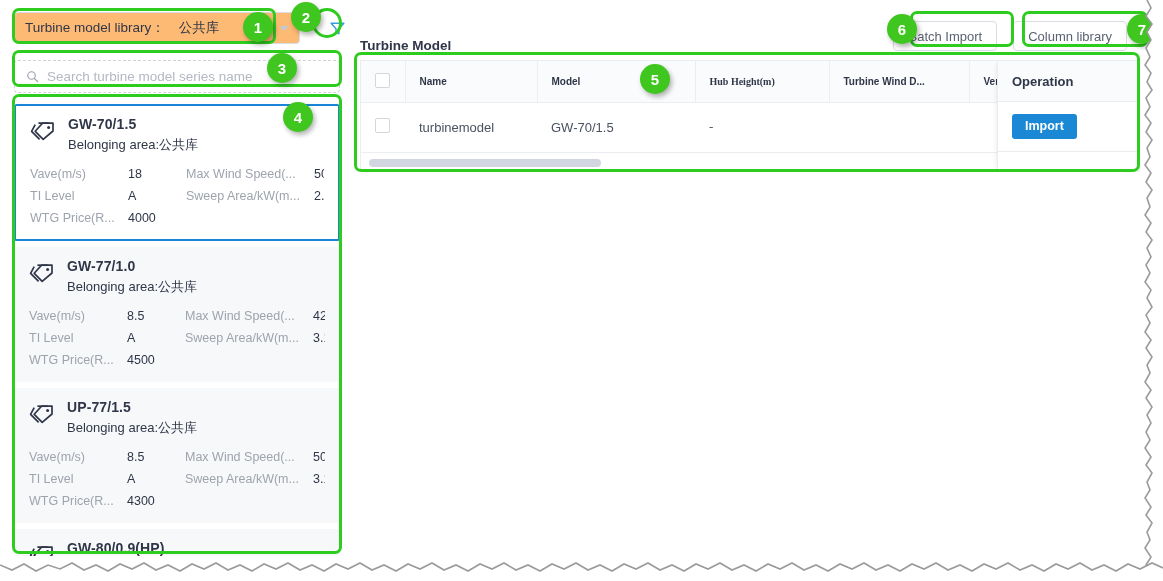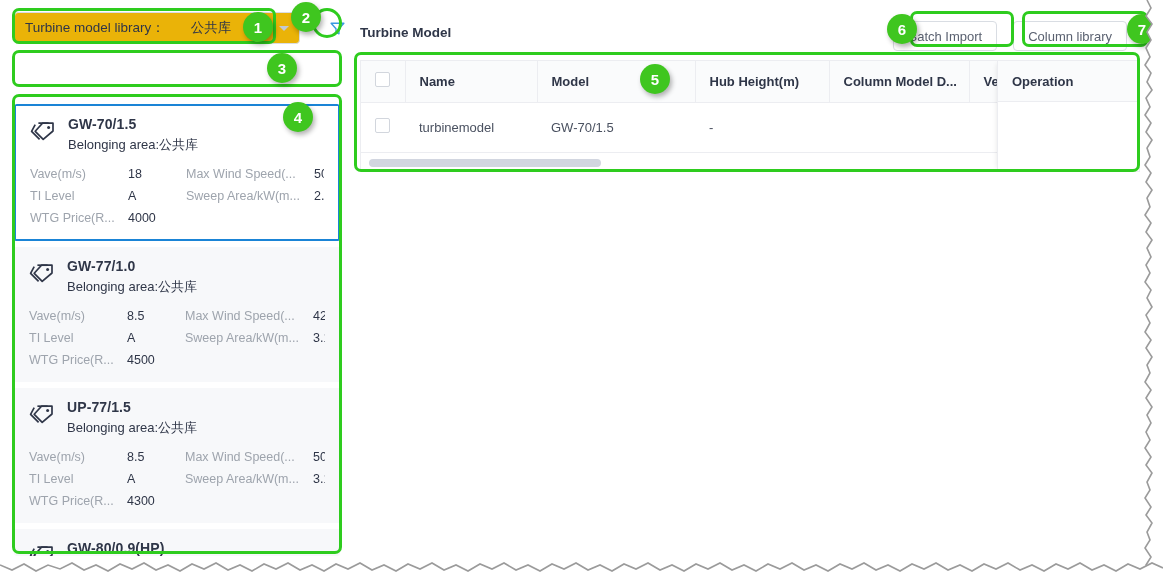--- a/index.html
+++ b/index.html
@@ -32,28 +32,28 @@
 
   
   #left-panel {
     position:absolute; left:12px; top:8px;
     width:330px; height:548px;
   }
   .lib-select {
     position:absolute; left:2px; top:4px;
     width:286px; height:32px;
     border:1px solid #d9dde3; border-radius:4px;
-    background:#eab308;
+    background:#fdba74;
     display:flex; align-items:center;
     padding:0 10px;
     font-size:13.5px; color:#2f3648;
     white-space:nowrap;
   }
   .lib-select .lib-label { color:#2f3648; }
-  .lib-select .lib-value { margin-left:26px; color:#2f3648;font-family:Liberation Serif, serif; }
+  .lib-select .lib-value { margin-left:14px; color:#2f3648;font-family:Liberation Serif, serif; }
   .caret {
     margin-left:auto;
     width:0;height:0;
     border-left:5px solid transparent;
     border-right:5px solid transparent;
     border-top:5px solid #c4c9d0;
   }
   .filter-btn {
     position:absolute; left:314px; top:9px;
     width:22px; height:22px;
@@ -105,21 +105,21 @@
   }
   .stat-label { color:#9ea4ad; white-space:nowrap; overflow:hidden; }
   .stat-value { color:#2f3648; white-space:nowrap; overflow:hidden; }
 
   
   #right-panel {
     position:absolute; left:357px; top:8px;
     right:8px; height:548px;
   }
   .page-title {
-    position:absolute; left:3px; top:17px;
+    position:absolute; left:3px; top:30px;
     font-size:13.5px; font-weight:bold; color:#2f3648;
   }
   .toolbar { position:absolute; right:8px; top:13px; display:flex; gap:16px; }
   .tb-btn {
     height:30px; padding:0 14px;
     border:1px solid #d9dde3; border-radius:4px;
     background:#fff; color:#5a6170;
     font-size:13px; font-family:"Liberation Sans", sans-serif;
     display:flex; align-items:center; justify-content:center;
     white-space:nowrap;
@@ -128,38 +128,38 @@
     position:absolute; left:3px; top:52px;
     width:780px; height:112px;
     border:1px solid #ecedf1;
     background:#fff;
     overflow:hidden;
   }
   table.tm { border-collapse:collapse; width:860px; table-layout:fixed; }
   table.tm th {
     background:#fafbfc;
     height:41px;
-    font-size:13px; font-weight:bold; color:#2f3648;
+    font-size:10px; font-weight:bold; color:#2f3648;
     text-align:left;
     padding:0 14px;
     border-bottom:1px solid #ecedf1;
     border-right:1px solid #ecedf1;
     white-space:nowrap; overflow:hidden;
   }
   table.tm td {
     height:50px;
     font-size:13px; color:#4a5160;
     padding:0 14px;
     border-bottom:1px solid #ecedf1;
     white-space:nowrap; overflow:hidden;
   }
   .col-chk   { width:44px; }
   .col-name  { width:132px; }
   .col-model { width:158px; }
-  .col-hub   { width:134px; }
+  .col-hub   { width:134px;font-family:Liberation Serif, serif; }
   .col-desc  { width:140px; }
   .col-ver   { width:104px; text-align:right; }
   .col-op    { width:172px; }
   td.col-ver { text-align:right; }
   .fixed-op {
     position:absolute; right:0; top:0;
     width:142px; height:110px;
     background:#fff;
     border-left:1px solid #ecedf1;
     box-shadow:-3px 0 5px -3px rgba(0,0,0,.10);
@@ -228,20 +228,27 @@
       <span class="lib-value">公共库</span>
       <span class="caret"></span>
     </div>
 
     <div class="filter-btn">
       <svg width="17" height="17" viewBox="0 0 16 16">
         <path d="M2 3h12l-4.6 5.3V13L6.6 11.4V8.3z" fill="none" stroke="#3a9ae0" stroke-width="1.3" stroke-linejoin="round"></path>
       </svg>
     </div>
 
+    <div class="search-box">
+      <svg width="13" height="13" viewBox="0 0 16 16">
+        <circle cx="6.8" cy="6.8" r="4.6" fill="none" stroke="#9aa0aa" stroke-width="1.4"></circle>
+        <line x1="10.3" y1="10.3" x2="14.2" y2="14.2" stroke="#9aa0aa" stroke-width="1.5" stroke-linecap="round"></line>
+      </svg>
+      <span>Search turbine model series name</span>
+    </div>
 
     <div class="card-list">
 
       <div class="model-card selected">
         <div class="card-head">
           <span class="tag-icon">
             <svg width="26" height="21" viewBox="0 0 26 21">
               <path d="M12.5 2.2 23 2.2 23 10 13.2 18.4 5.2 10.3z" fill="none" stroke="#2f3648" stroke-width="1.7" stroke-linejoin="round"></path>
               <path d="M8.4 2.2 18.6 2.2" fill="none" stroke="#2f3648" stroke-width="1.7"></path>
               <path d="M5.2 3.6 1.6 10.3 9.6 18.4" fill="none" stroke="#2f3648" stroke-width="1.7" stroke-linejoin="round"></path>
@@ -368,21 +375,21 @@
     <div class="table-wrap">
       <table class="tm">
         <thead>
           <tr>
             <th class="col-chk">
               <span class="chk"></span>
             </th>
             <th class="col-name">Name</th>
             <th class="col-model">Model</th>
             <th class="col-hub">Hub Height(m)</th>
-            <th class="col-desc">Column Model D...</th>
+            <th class="col-desc">Turbine Wind D...</th>
             <th class="col-ver">Version </th>
             <th class="col-op">Operation</th>
           </tr>
         </thead>
         <tbody>
           <tr>
             <td class="col-chk">
               <span class="chk"></span>
             </td>
             <td class="col-name">turbinemodel</td>
@@ -390,20 +397,23 @@
             <td class="col-hub">-</td>
             <td class="col-desc"></td>
             <td class="col-ver">1</td>
             <td class="col-op"></td>
           </tr>
         </tbody>
       </table>
 
       <div class="fixed-op">
         <div class="fx-head">Operation</div>
+        <div class="fx-cell">
+          <button class="import-btn">Import</button>
+        </div>
       </div>
 
       <div class="hscroll-track">
         <div class="hscroll-thumb"></div>
       </div>
     </div>
 
   </div>
 </div>
 

